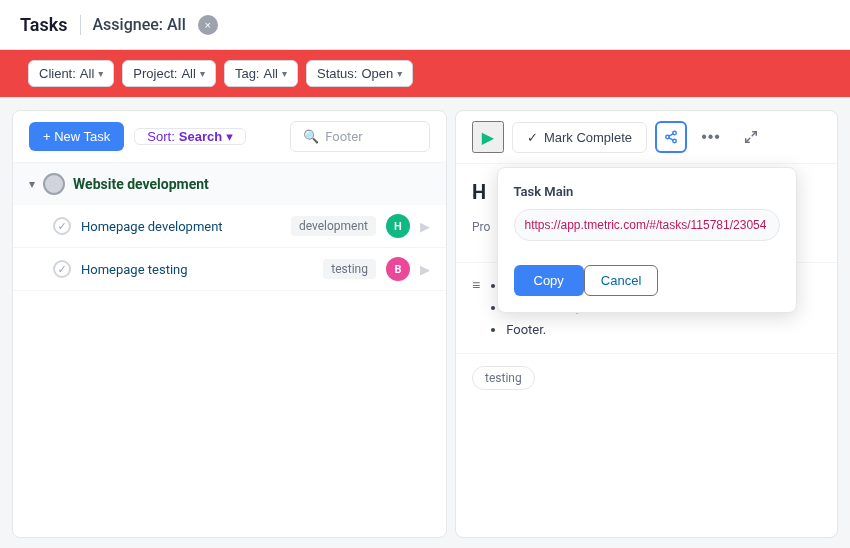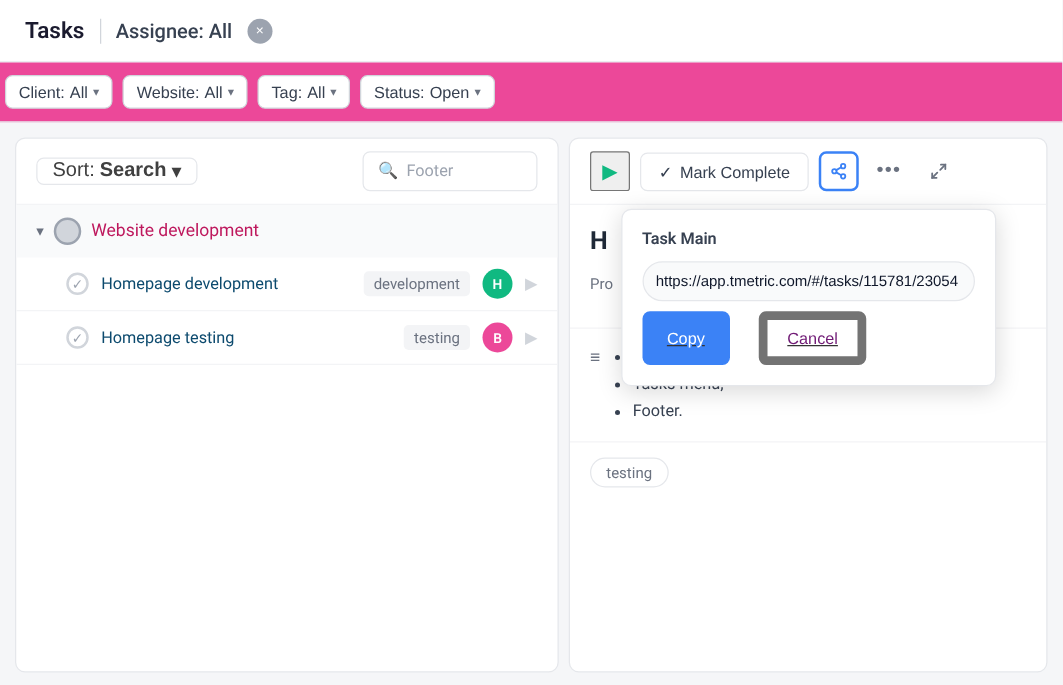--- a/index.html
+++ b/index.html
@@ -48,22 +48,22 @@
       align-items: center;
       justify-content: center;
       color: white;
       font-size: 11px;
     }
 
     
     .filter-bar {
       display: flex;
       align-items: center;
-      padding: 10px 4px;
-      background: #ec4899;
+      padding: 10px 28px;
+      background: #ef4444;
       border-bottom: 1px solid #e5e7eb;
       gap: 8px;
     }
     .filter-btn {
       display: flex;
       align-items: center;
       gap: 4px;
       padding: 5px 10px;
       border: 1px solid #d1d5db;
       border-radius: 6px;
@@ -118,23 +118,23 @@
       cursor: pointer;
     }
     .sort-btn {
       display: flex;
       align-items: center;
       gap: 4px;
       padding: 0 12px;
       border: 1px solid #e5e7eb;
       border-radius: 6px;
       background: #fff;
-      font-size: 16px;
-      cursor: pointer;
-      color: #404040;
+      font-size: 13px;
+      cursor: pointer;
+      color: #6d28d9;
     }
     .sort-label-bold { font-weight: 600; }
     .search-box {
       margin-left: auto;
       display: flex;
       align-items: center;
       gap: 6px;
       padding: 7px 12px;
       border: 1px solid #e5e7eb;
       border-radius: 6px;
@@ -156,23 +156,23 @@
     }
     .collapse-icon { color: #6b7280; font-size: 12px; }
     .project-circle {
       width: 22px;
       height: 22px;
       border-radius: 50%;
       background: #d1d5db;
       border: 2px solid #9ca3af;
     }
     .project-name {
-      font-weight: 400;
+      font-weight: 700;
       font-size: 14px;
-      color: #be185d;
+      color: #14532d;
     }
 
     
     .task-row {
       display: flex;
       align-items: center;
       padding: 9px 16px 9px 40px;
       border-bottom: 1px solid #f3f4f6;
       cursor: pointer;
       gap: 10px;
@@ -357,45 +357,44 @@
       font-weight: 600;
       color: #374151;
       margin-bottom: 10px;
     }
     .link-input {
       width: 100%;
       padding: 8px 10px;
       border: 1px solid #e5e7eb;
       border-radius: 16px;
       font-size: 12px;
-      color: #0f172a;
+      color: #be185d;
       background: #f9fafb;
-      margin-bottom: 8px;
+      margin-bottom: 24px;
       outline: none;
     }
     .popup-actions {
       display: flex;
-      gap: 23px;
-      text-decoration: underline;
+      gap: 0;
     }
     .copy-btn {
       padding: 7px 20px;
       background: #3b82f6;
       color: white;
       border: none;
       border-radius: 6px;
       font-size: 13px;
       font-weight: 500;
       cursor: pointer;
     }
     .cancel-btn {
       padding: 7px 16px;
       background: #fff;
-      color: #701a75;
-      border: 7px solid #737373;
+      color: #0369a1;
+      border: 1px solid #737373;
       border-radius: 6px;
       font-size: 13px;
       cursor: pointer;
     }
 
     
     .desc-area {
       padding: 12px 16px;
       border-top: 1px solid #f3f4f6;
     }
@@ -443,41 +442,44 @@
   <button class="close-icon-btn">×</button>
 </div>
 
 <div class="filter-bar">
   <button class="filter-btn">
     <span class="filter-label">Client:</span>
     <span>All</span>
     <span class="chevron">▾</span>
   </button>
   <button class="filter-btn">
-    <span class="filter-label">Website:</span>
+    <span class="filter-label">Project:</span>
     <span>All</span>
     <span class="chevron">▾</span>
   </button>
   <button class="filter-btn">
     <span class="filter-label">Tag:</span>
     <span>All</span>
     <span class="chevron">▾</span>
   </button>
   <button class="filter-btn">
     <span class="filter-label">Status:</span>
     <span>Open</span>
     <span class="chevron">▾</span>
   </button>
 </div>
 
 <div class="main-area">
 
   <div class="left-panel">
 
     <div class="toolbar">
+      <button class="new-task-btn">
+        <span>+ New Task</span>
+      </button>
       <button class="sort-btn">
         <span>Sort:</span>
         <span class="sort-label-bold">Search</span>
         <span class="chevron">▾</span>
       </button>
       <div class="search-box">
         <span>🔍</span>
         <span style="color:#9ca3af">Footer</span>
       </div>
     </div>

